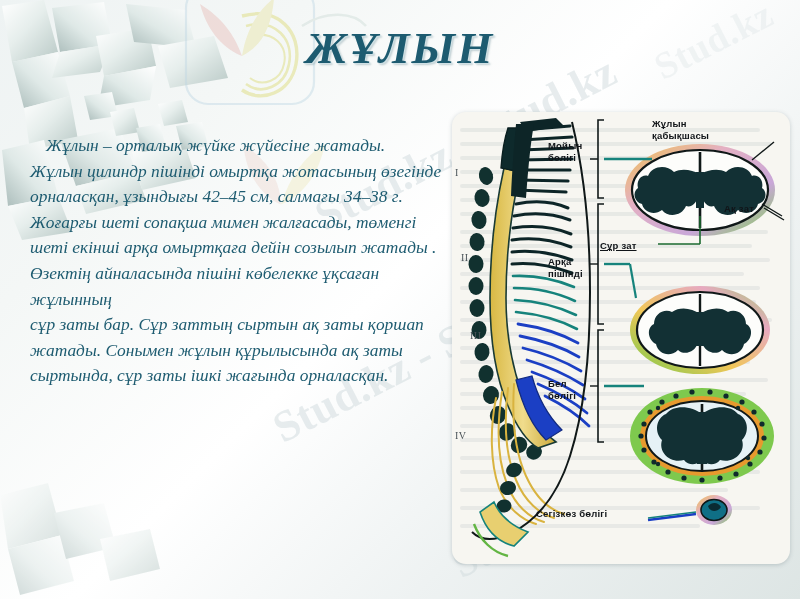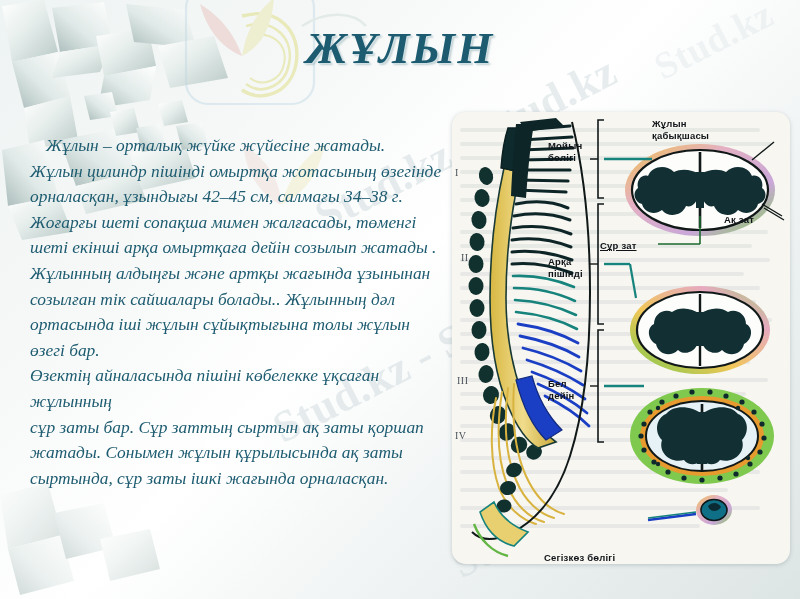--- a/index.html
+++ b/index.html
@@ -205,21 +205,20 @@
   <div class="wm wm-1">Stud.kz - Stud.kz</div>
   <div class="wm wm-2">Stud.kz - Stud.kz</div>
   <div class="wm wm-3">Stud.kz</div>
   <div class="wm wm-4">Stud.kz</div>
   <div class="wm wm-5">Stud.kz</div>
 
   <div id="title">ЖҰЛЫН</div>
 
   <div id="body-text">
     <p class="first">Жұлын – орталық жүйке жүйесіне жатады. Жұлын цилиндр пішінді омыртқа жотасының өзегінде орналасқан, ұзындығы 42–45 см, салмағы 34–38 г. Жоғарғы шеті сопақша мимен жалғасады, төменгі шеті екінші арқа омыртқаға дейін созылып жатады .</p>
-    <p>Жұлынның алдыңғы және артқы жағында ұзынынан созылған тік сайшалары болады.. Жұлынның дәл ортасында іші жұлын сұйықтығына толы жұлын өзегі бар.</p>
     <p>Өзектің айналасында пішіні көбелекке ұқсаған жұлынның</p>
     <p>сұр заты бар. Сұр заттың сыртын ақ заты қоршап жатады. Сонымен жұлын құрылысында  ақ заты сыртында, сұр заты ішкі жағында орналасқан.</p>
   </div>
 
   <div id="diagram-card">
 
     <div class="ghost-print">
       <span style="left:8px;  top:16px;  width:300px;"></span>
       <span style="left:8px;  top:30px;  width:312px;"></span>
       <span style="left:8px;  top:44px;  width:288px;"></span>
@@ -466,32 +465,32 @@
         <line x1="244" y1="402" x2="196" y2="408" stroke="#1b3fc4" stroke-width="2.4"></line>
         <line x1="244" y1="400" x2="196" y2="406" stroke="#16837c" stroke-width="1.6"></line>
       </g>
     </svg>
 
     <div class="dlabel" style="left:200px; top:6px;">Жұлын
 қабықшасы</div>
 
     <div class="dlabel" style="left:148px; top:128px;text-decoration:underline;">Сұр  зат</div>
 
-    <div class="dlabel" style="left:272px; top:102px;">Ақ  зат</div>
+    <div class="dlabel" style="left:272px; top:91px;">Ақ  зат</div>
 
     <div class="dlabel" style="left:96px; top:28px;">Мойын
 бөлігі</div>
 
     <div class="dlabel" style="left:96px; top:144px;">Арқа
 пішінді</div>
 
     <div class="dlabel" style="left:96px; top:266px;">Бел
-дейін</div>
-
-    <div class="dlabel" style="left:92px; top:396px;margin-top:44px;">Сегізкөз бөлігі</div>
+бөлігі</div>
+
+    <div class="dlabel" style="left:84px; top:396px;">Сегізкөз бөлігі</div>
 
     <div class="rnum" style="left:3px;  top:55px;">I</div>
     <div class="rnum" style="left:9px;  top:140px;">II</div>
-    <div class="rnum" style="left:5px;  top:218px;margin-top:45px;">III</div>
+    <div class="rnum" style="left:18px;  top:218px;">III</div>
     <div class="rnum" style="left:3px;  top:318px;">IV</div>
 
   </div>
 </div>
 
 </body></html>

